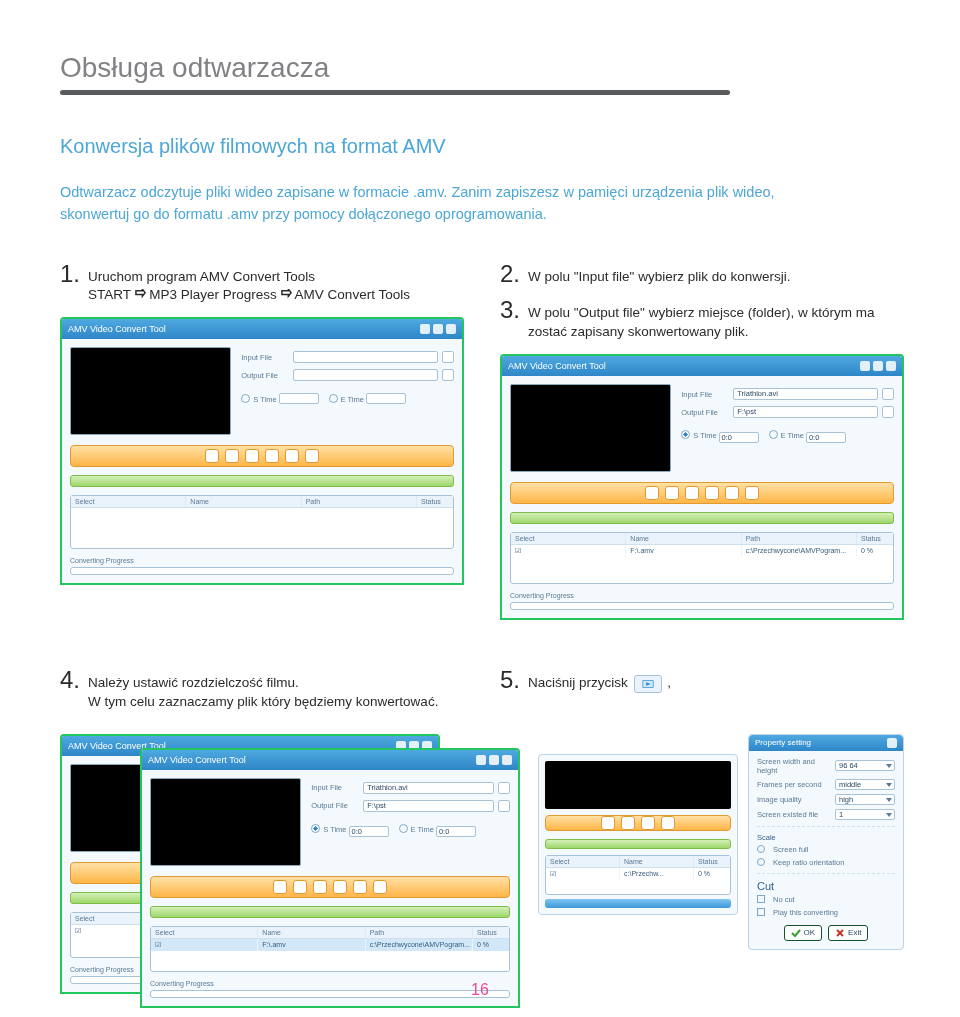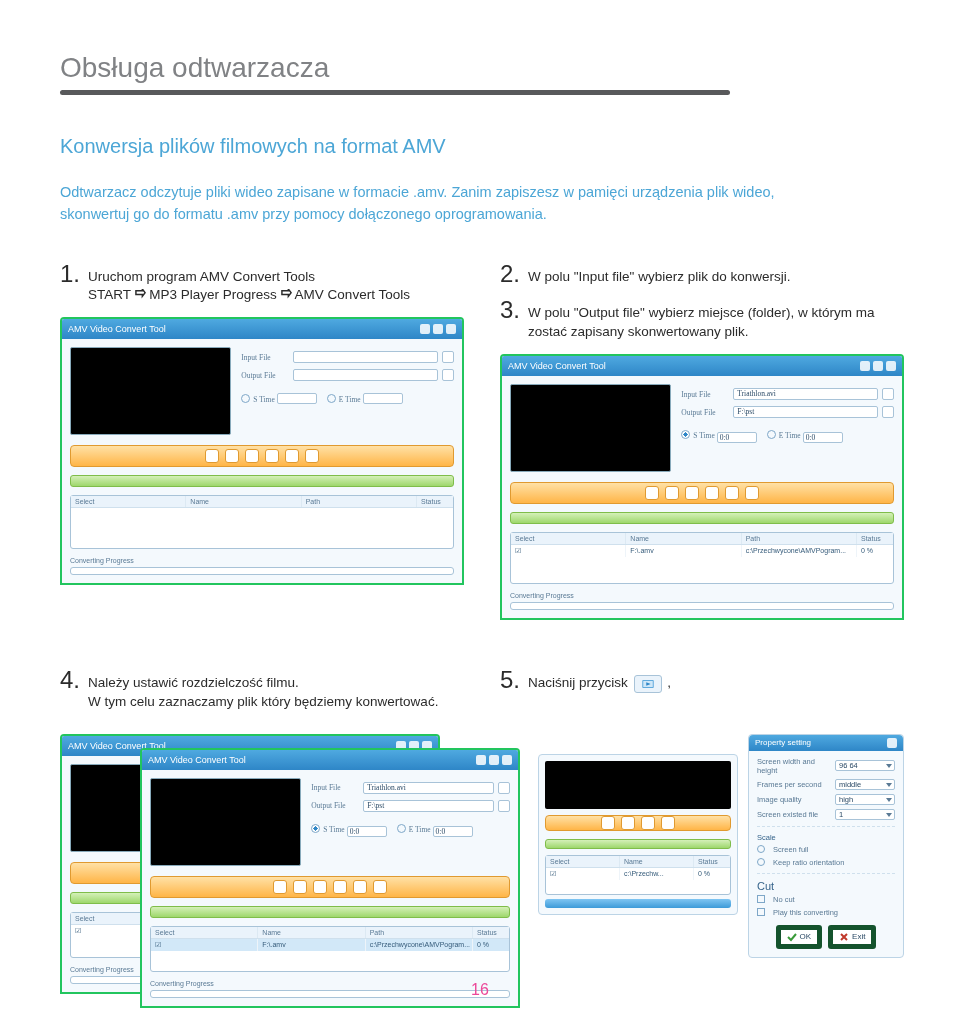--- a/index.html
+++ b/index.html
@@ -15,21 +15,21 @@
   .step-num { font-size: 24px; color: #2b2b2b; font-weight: 400; line-height: 1; margin-right: 2px; }
   .step-text { padding-top: 6px; }
   .arrow svg { width: 11px; height: 11px; vertical-align: -1px; }
   .arrow svg path { fill: none; stroke: #2b2b2b; stroke-width: 1.6; }
   .screenshot { width: 100%; border: 2px solid #22c55e; border-radius: 4px 4px 0 0; overflow: hidden; background: #f4f9fd; }
   
   .titlebar { display: flex; align-items: center; justify-content: space-between; background: linear-gradient(#4fa9e0,#2e86c7); color: #fff; height: 20px; padding: 0 6px; font-size: 9px; }
   .titlebar .wbtns { display: flex; gap: 3px; }
   .titlebar .wbtn { width: 10px; height: 10px; background: rgba(255,255,255,0.85); border-radius: 2px; }
   .conv-body { padding: 8px; }
-  .conv-top { display: flex; gap: 10px; font-family: Liberation Serif, serif; }
+  .conv-top { display: flex; gap: 10px; }
   .preview { width: 42%; height: 88px; background: #000; border: 1px solid #8ab; border-radius: 2px; }
   .fields { flex: 1; display: flex; flex-direction: column; gap: 6px; padding-top: 4px; }
   .frow { display: flex; align-items: center; gap: 4px; font-size: 7.5px; color: #36648b; }
   .frow label { width: 48px; color: #5a7a95; }
   .frow .box { flex: 1; height: 12px; background: #fff; border: 1px solid #a8c3d8; border-radius: 2px; padding: 0 3px; line-height: 10px; overflow: hidden; white-space: nowrap; color: #2b4a66; }
   .frow .lilbtn { width: 12px; height: 12px; background: #fff; border: 1px solid #a8c3d8; border-radius: 2px; }
   .timerow { display: flex; gap: 10px; margin-top: 6px; font-size: 7.5px; color: #5a7a95; }
   .timerow .chk { width: 9px; height: 9px; border: 1px solid #7ea7c8; border-radius: 50%; display: inline-block; margin-right: 3px; vertical-align: -1px; }
   .timerow .chk.on { background: radial-gradient(#2e86c7 40%, #fff 45%); }
   .timerow .tbox { width: 40px; height: 11px; background: #fff; border: 1px solid #a8c3d8; border-radius: 2px; display: inline-block; vertical-align: -2px; margin-left: 2px; padding: 0 2px; line-height: 9px; color: #2b4a66; }
@@ -59,21 +59,21 @@
   .row3 .right-area { flex: 1; position: relative; height: 270px; }
   .row3 .settings { position: absolute; right: 0; top: 0; width: 156px; background: #f4f9fd; border: 1px solid #bcd4e6; border-radius: 4px; padding: 8px; }
   .settings .shead { font-size: 8px; color: #36648b; background: linear-gradient(#4fa9e0,#2e86c7); color: #fff; margin: -8px -8px 6px -8px; padding: 3px 6px; display: flex; justify-content: space-between; align-items: center; border-radius: 4px 4px 0 0; }
   .settings .shead .x { width: 10px; height: 10px; background: rgba(255,255,255,0.85); border-radius: 2px; }
   .srow { display: flex; align-items: center; gap: 4px; font-size: 7.5px; color: #5a7a95; margin-bottom: 4px; }
   .srow label { flex: 1; }
   .srow .sbox { width: 60px; height: 11px; background: #fff; border: 1px solid #a8c3d8; border-radius: 2px; line-height: 9px; padding: 0 3px; color: #2b4a66; position: relative; }
   .srow .sbox::after { content: ""; position: absolute; right: 2px; top: 3px; width: 0; height: 0; border-left: 3px solid transparent; border-right: 3px solid transparent; border-top: 4px solid #5a7a95; }
   .sgroup { border-top: 1px dashed #cfe0ed; margin-top: 6px; padding-top: 6px; }
   .settings .btnrow { display: flex; gap: 6px; justify-content: center; margin-top: 8px; }
-  .settings .btn { display: flex; align-items: center; gap: 3px; font-size: 8px; color: #2b4a66; background: #fff; border: 5px solid #14532d; border-radius: 3px; padding: 2px 6px; }
+  .settings .btn { display: flex; align-items: center; gap: 3px; font-size: 8px; color: #2b4a66; background: #fff; border: 1px solid #14532d; border-radius: 3px; padding: 2px 6px; }
   .settings .btn .ic { width: 10px; height: 10px; }
   .row3 .conv-peek { position: absolute; left: 0; top: 20px; width: 200px; background: #f4f9fd; border: 1px solid #bcd4e6; border-radius: 4px; padding: 6px; }
   .row3 .conv-peek .pv { width: 100%; height: 48px; background: #000; border-radius: 2px; }
   .row3 .conv-peek .transport { height: 16px; margin-top: 6px; }
   .row3 .conv-peek .greenbar { height: 10px; }
   .row3 .conv-peek .pbar { height: 9px; background: linear-gradient(#7fc5f2,#3d9ad8); border-radius: 3px; margin-top: 4px; }
 
   .pagenum { position: absolute; bottom: 18px; left: 50%; transform: translateX(-50%); color: #ec4899; font-size: 16px; }
 </style>
 </head>

